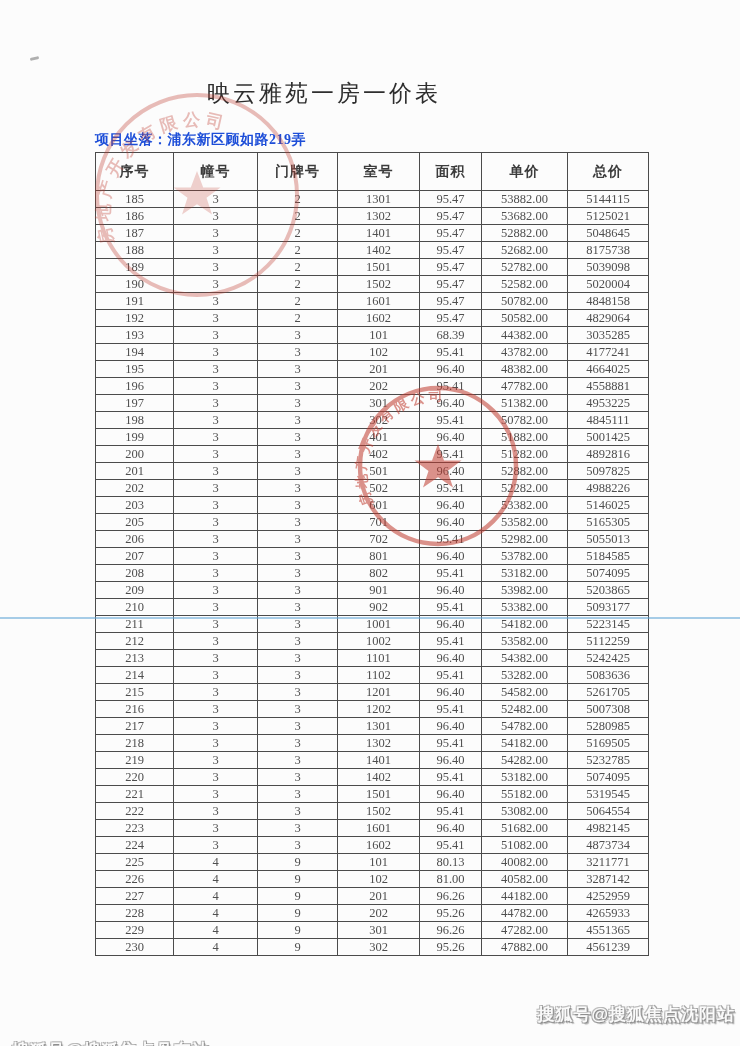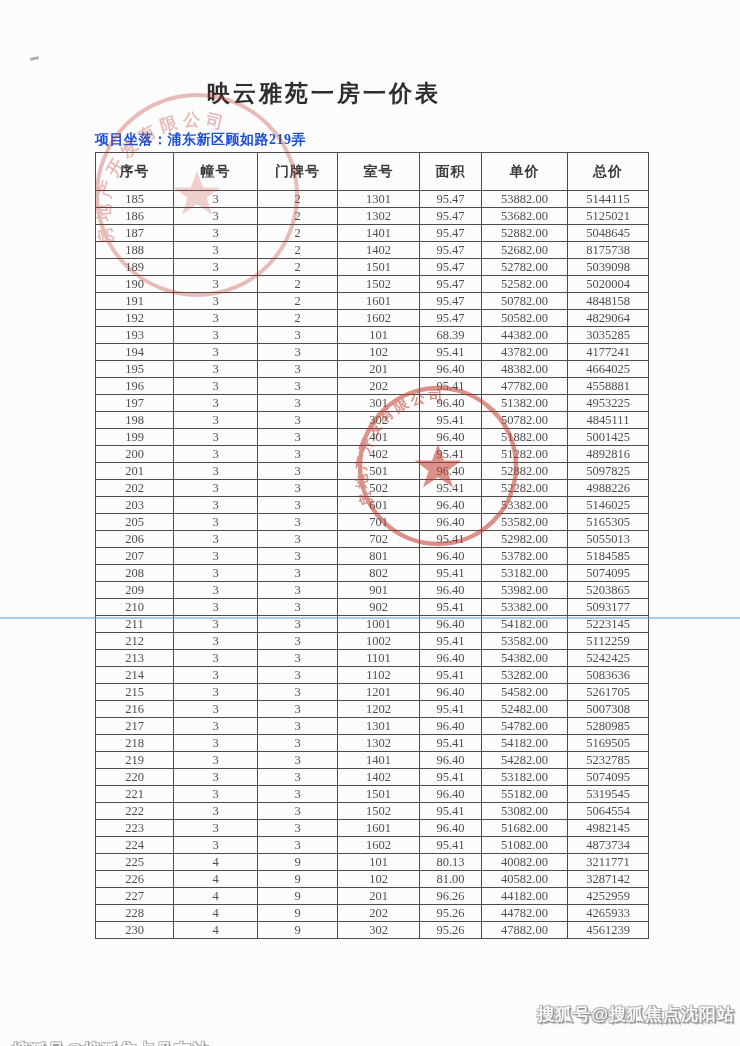--- a/index.html
+++ b/index.html
@@ -5,21 +5,21 @@
   * { margin:0; padding:0; box-sizing:border-box; }
   html,body { width:740px; height:1046px; }
   body {
     position:relative;
     background:#fcfcfc;
     font-family:"Liberation Serif","DejaVu Serif",serif;
     overflow:hidden;
   }
   .page-title {
     position:absolute; top:78px; left:0; width:648px;
-    text-align:center; font-size:23px; font-weight:bold; color:#2e2e2e;
+    text-align:center; font-size:23px; font-weight:normal; color:#2e2e2e;
     letter-spacing:3px;
   }
   .location-line {
     position:absolute; top:131px; left:95px;
     font-size:14px; font-weight:bold; color:#1d4ed8; letter-spacing:0.5px;
   }
   table.price-table {
     position:absolute; top:152px; left:95px; width:553px;
     border-collapse:collapse; table-layout:fixed;border-radius:30px;
   }
@@ -470,20 +470,29 @@
       <tr>
         <td>228</td>
         <td>4</td>
         <td>9</td>
         <td>202</td>
         <td>95.26</td>
         <td>44782.00</td>
         <td>4265933</td>
       </tr>
       <tr>
+        <td>229</td>
+        <td>4</td>
+        <td>9</td>
+        <td>301</td>
+        <td>96.26</td>
+        <td>47282.00</td>
+        <td>4551365</td>
+      </tr>
+      <tr>
         <td>230</td>
         <td>4</td>
         <td>9</td>
         <td>302</td>
         <td>95.26</td>
         <td>47882.00</td>
         <td>4561239</td>
       </tr>
     </tbody>
 </table>

